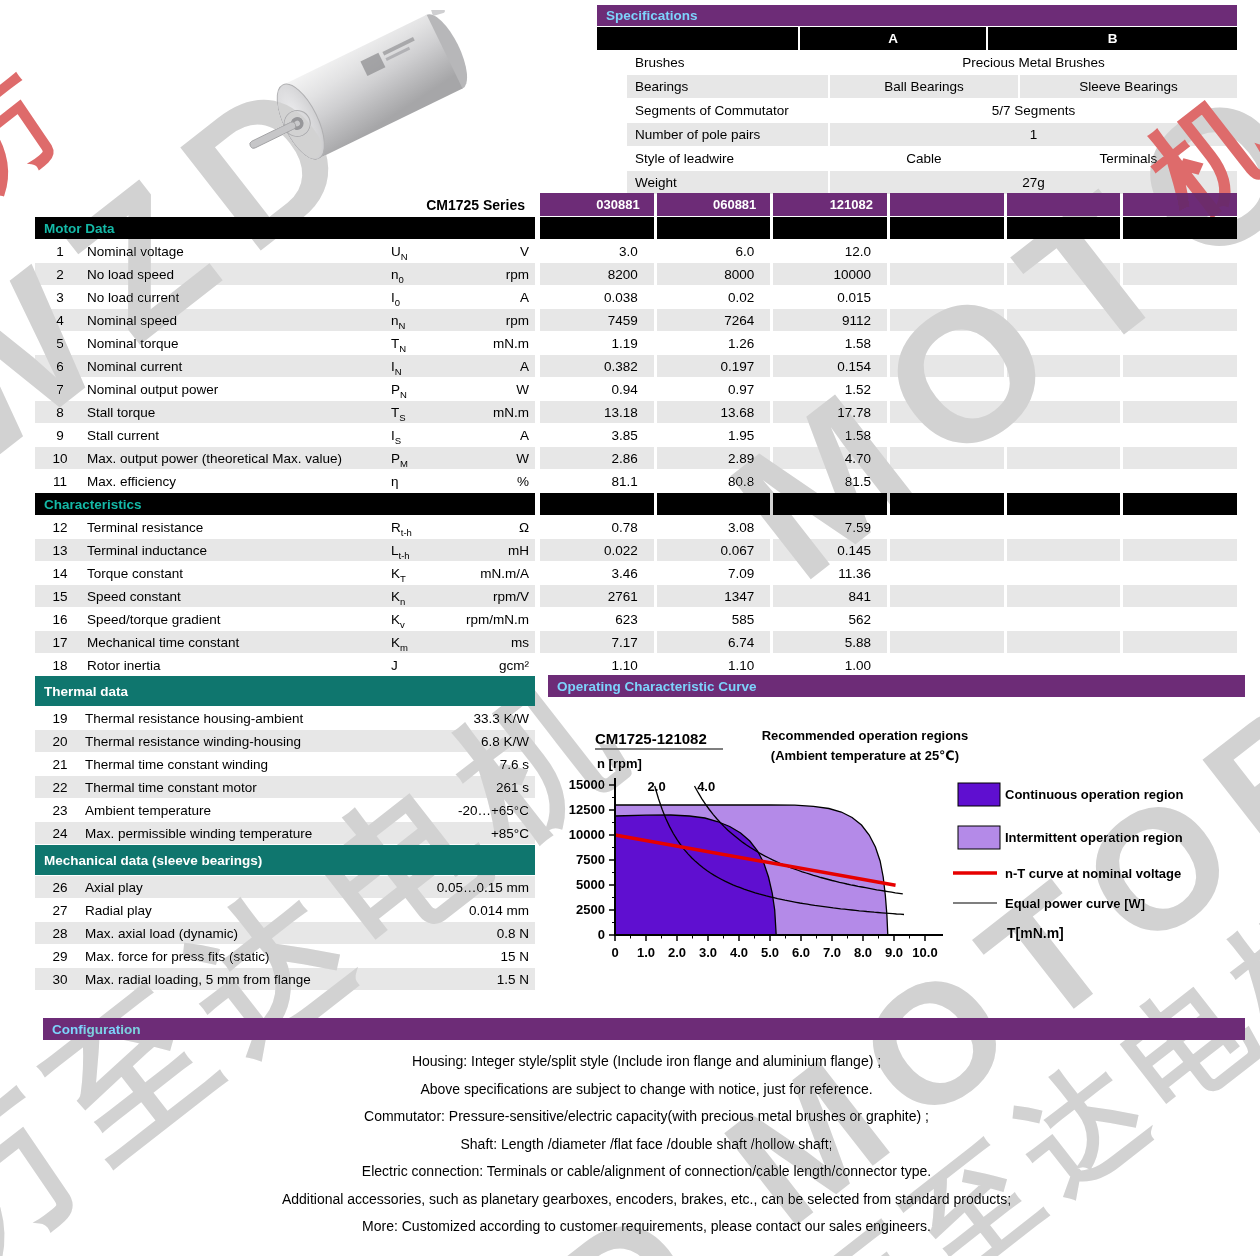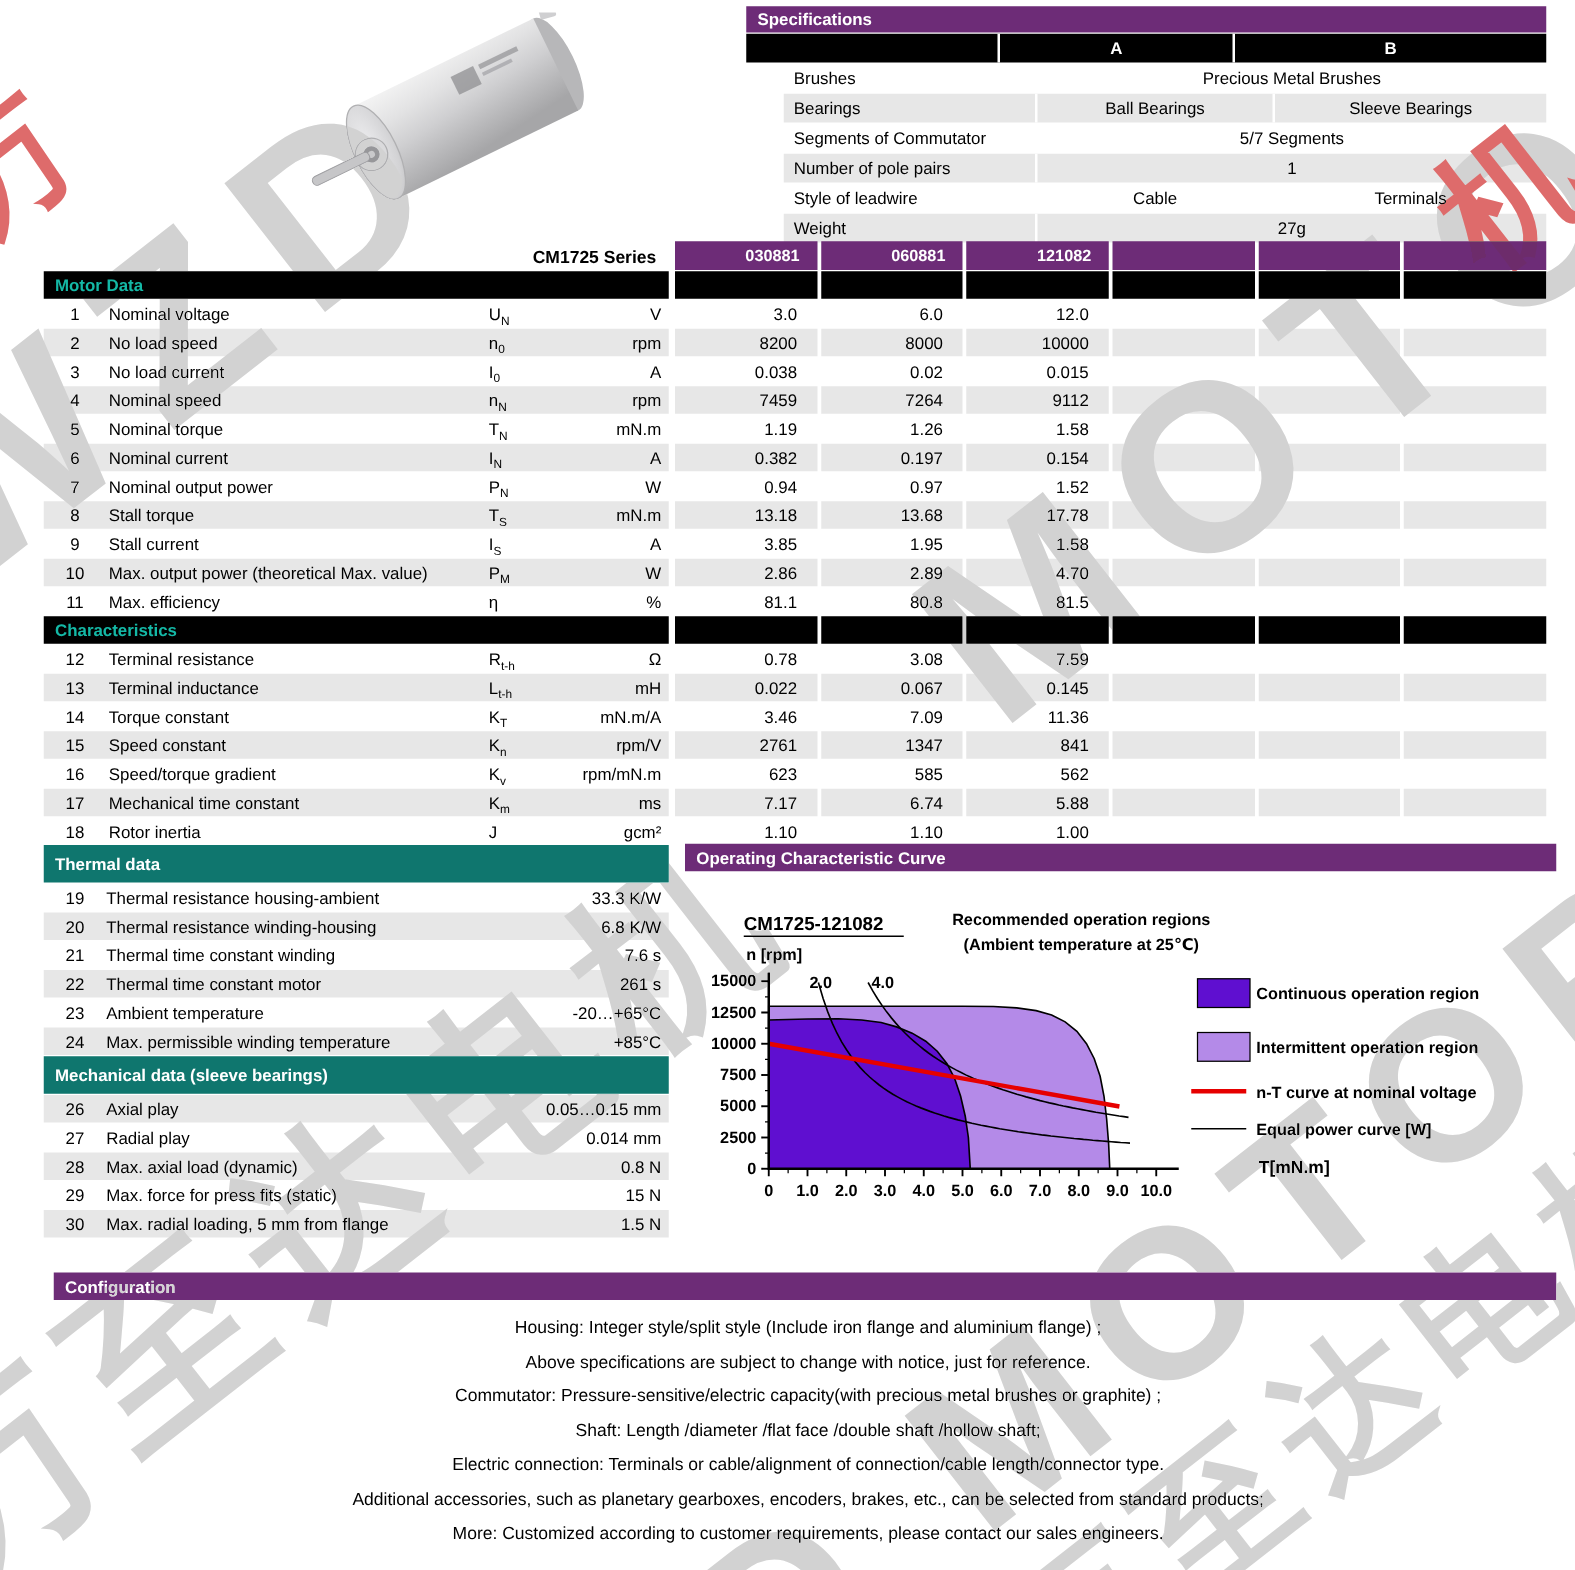--- a/index.html
+++ b/index.html
@@ -1,19 +1,19 @@
 <!DOCTYPE html>
 <html><head>
 <meta charset="utf-8">
 <style>
   html,body{margin:0;padding:0;}
   body{width:1260px;height:1256px;position:relative;background:#fff;overflow:hidden;
        font-family:"Liberation Sans","DejaVu Sans",sans-serif;color:#000;}
   .abs{position:absolute;}
-  .purple-bar{background:#6d2c77;color:#ffffff;font-weight:bold;font-size:13.5px;
+  .purple-bar{background:#6d2c77;color:#7dd3fc;font-weight:bold;font-size:13.5px;
               display:flex;align-items:center;padding-left:9px;box-sizing:border-box;}
   
   .spec{left:597px;top:5px;width:640px;}
   .spec-title{height:21px;}
   .spec-head{display:flex;height:23px;margin-top:1px;}
   .spec-head div{background:#000;color:#fff;font-weight:bold;font-size:13.5px;
                  display:flex;align-items:center;justify-content:center;height:100%;box-sizing:border-box;}
   .sh-label{width:203px;border-right:2px solid #fff;}
   .sh-a{width:188px;border-right:2px solid #fff;}
   .sh-b{flex:1;}

